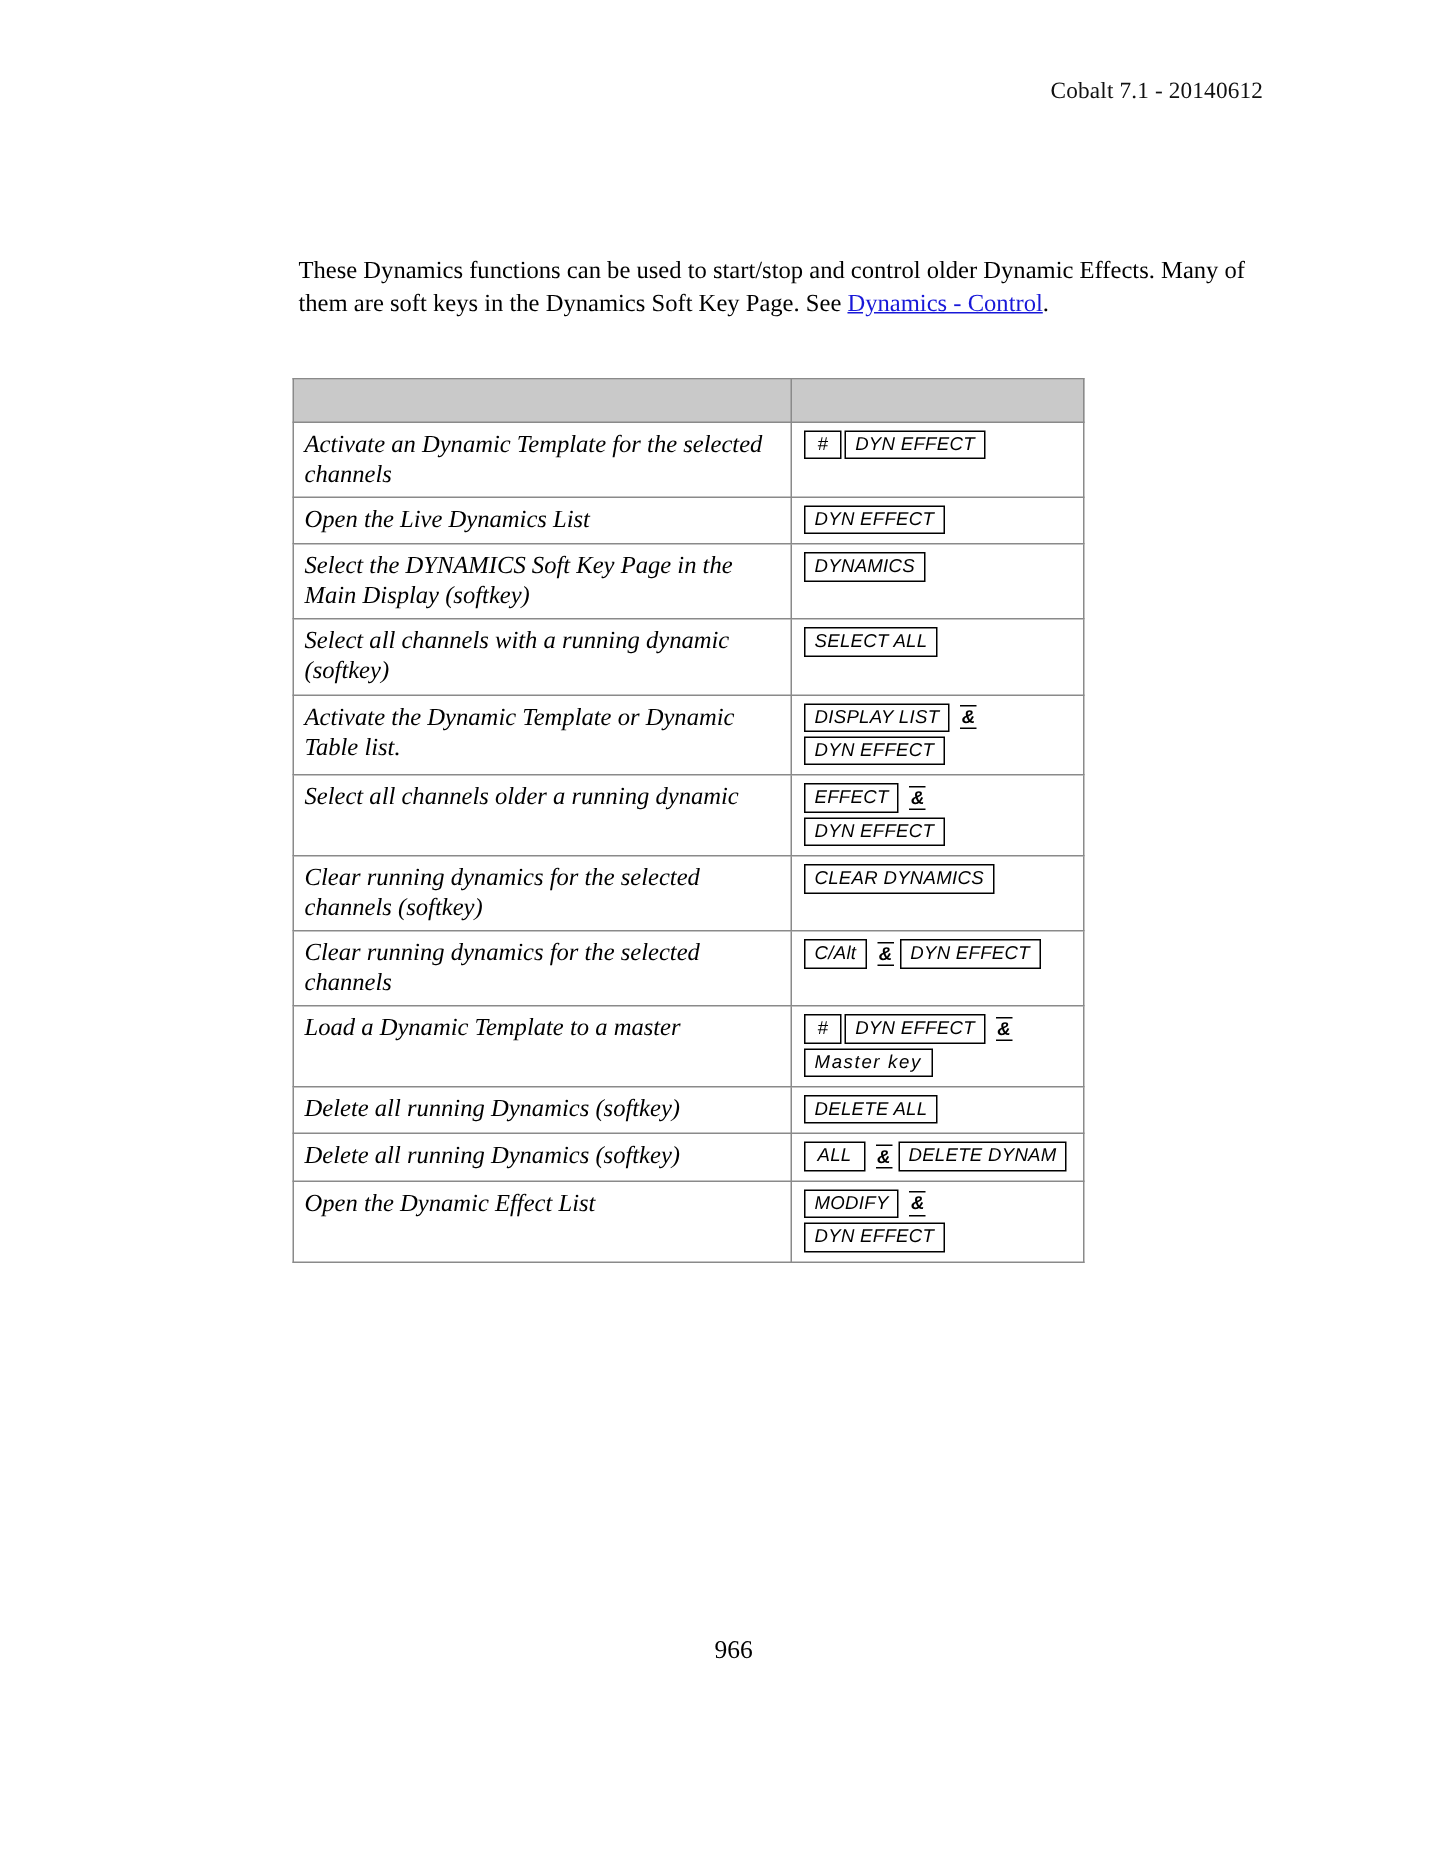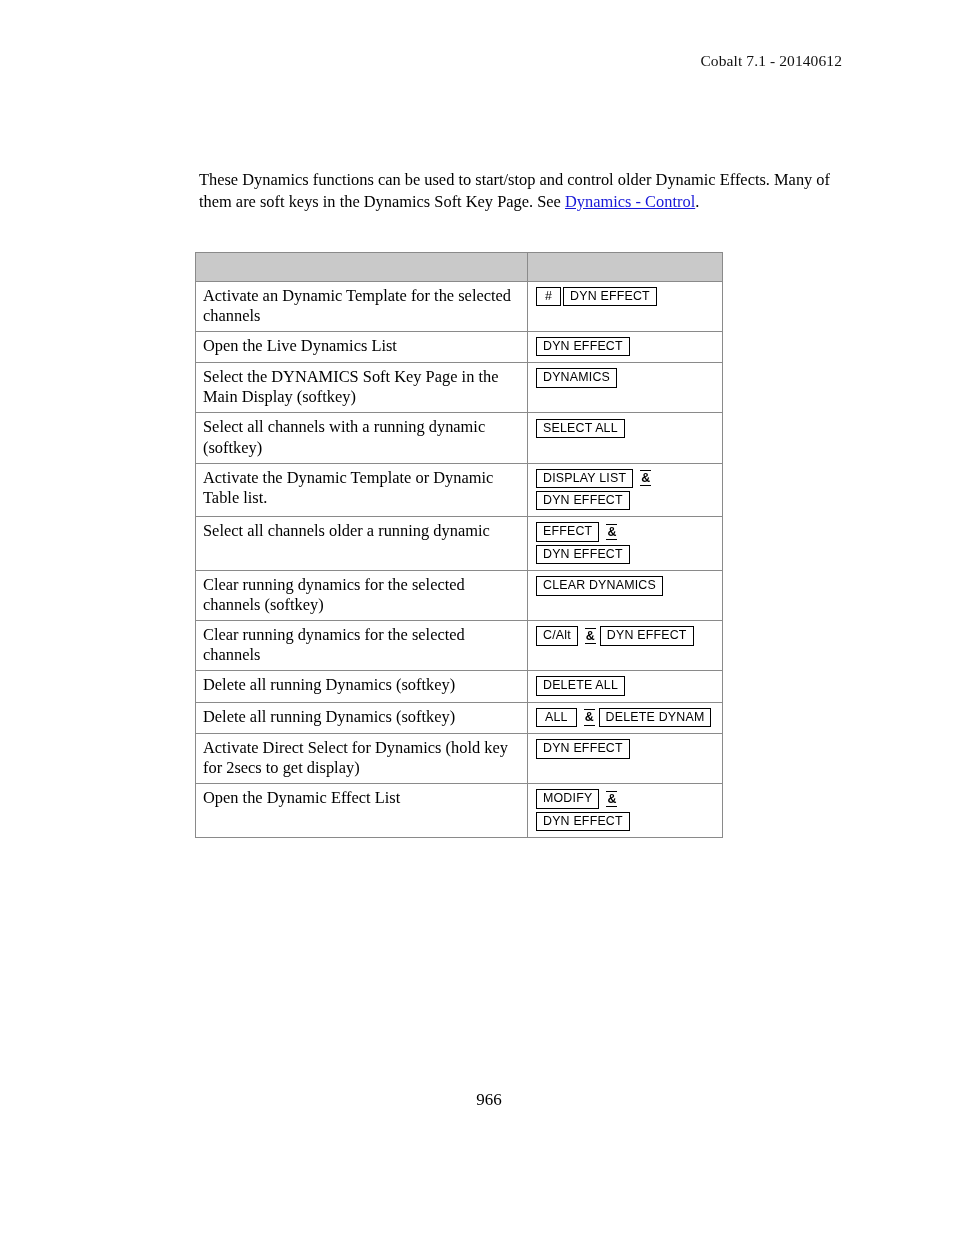--- a/index.html
+++ b/index.html
@@ -51,20 +51,21 @@
 
   
   .keytable {
     position: absolute;
     top: 252px;
     left: 195px;
     width: 527px;
     border-collapse: collapse;
     table-layout: fixed;
     font-size: 16.2px;
+    font-style: italic;
   }
   .keytable col.c-desc { width: 332px; }
   .keytable col.c-keys { width: 195px; }
 
   .keytable td, .keytable th {
     border: 1px solid #8a8a8a;
     vertical-align: top;
     padding: 0;
   }
   .keytable thead th {
@@ -203,35 +204,36 @@
             <span class="keyline"><span class="keycap">CLEAR DYNAMICS</span></span>
           </td>
         </tr>
         <tr>
           <td class="desc">Clear running dynamics for the selected channels</td>
           <td class="keys">
             <span class="keyline"><span class="keycap">C/Alt</span><span class="amp">&amp;</span><span class="keycap">DYN EFFECT</span></span>
           </td>
         </tr>
         <tr>
+          <td class="desc">Load a Dynamic Template to a master</td>
+          <td class="keys">
+            <span class="keyline"><span class="keycap narrow">#</span><span class="keycap">DYN EFFECT</span><span class="amp">&amp;</span></span>
+            <span class="keyline"><span class="keycap spaced">Master key</span></span>
+          </td>
+        </tr>
+        <tr>
           <td class="desc">Delete all running Dynamics (softkey)</td>
           <td class="keys">
             <span class="keyline"><span class="keycap">DELETE ALL</span></span>
           </td>
         </tr>
         <tr>
           <td class="desc">Delete all running Dynamics (softkey)</td>
           <td class="keys">
             <span class="keyline"><span class="keycap narrow">ALL</span><span class="amp">&amp;</span><span class="keycap">DELETE DYNAM</span></span>
-          </td>
-        </tr>
-        <tr>
-          <td class="desc">Activate Direct Select for Dynamics (hold key for 2secs to get display)</td>
-          <td class="keys">
-            <span class="keyline"><span class="keycap">DYN EFFECT</span></span>
           </td>
         </tr>
         <tr>
           <td class="desc">Open the Dynamic Effect List</td>
           <td class="keys">
             <span class="keyline"><span class="keycap">MODIFY</span><span class="amp">&amp;</span></span>
             <span class="keyline"><span class="keycap">DYN EFFECT</span></span>
           </td>
         </tr>
       </tbody>

